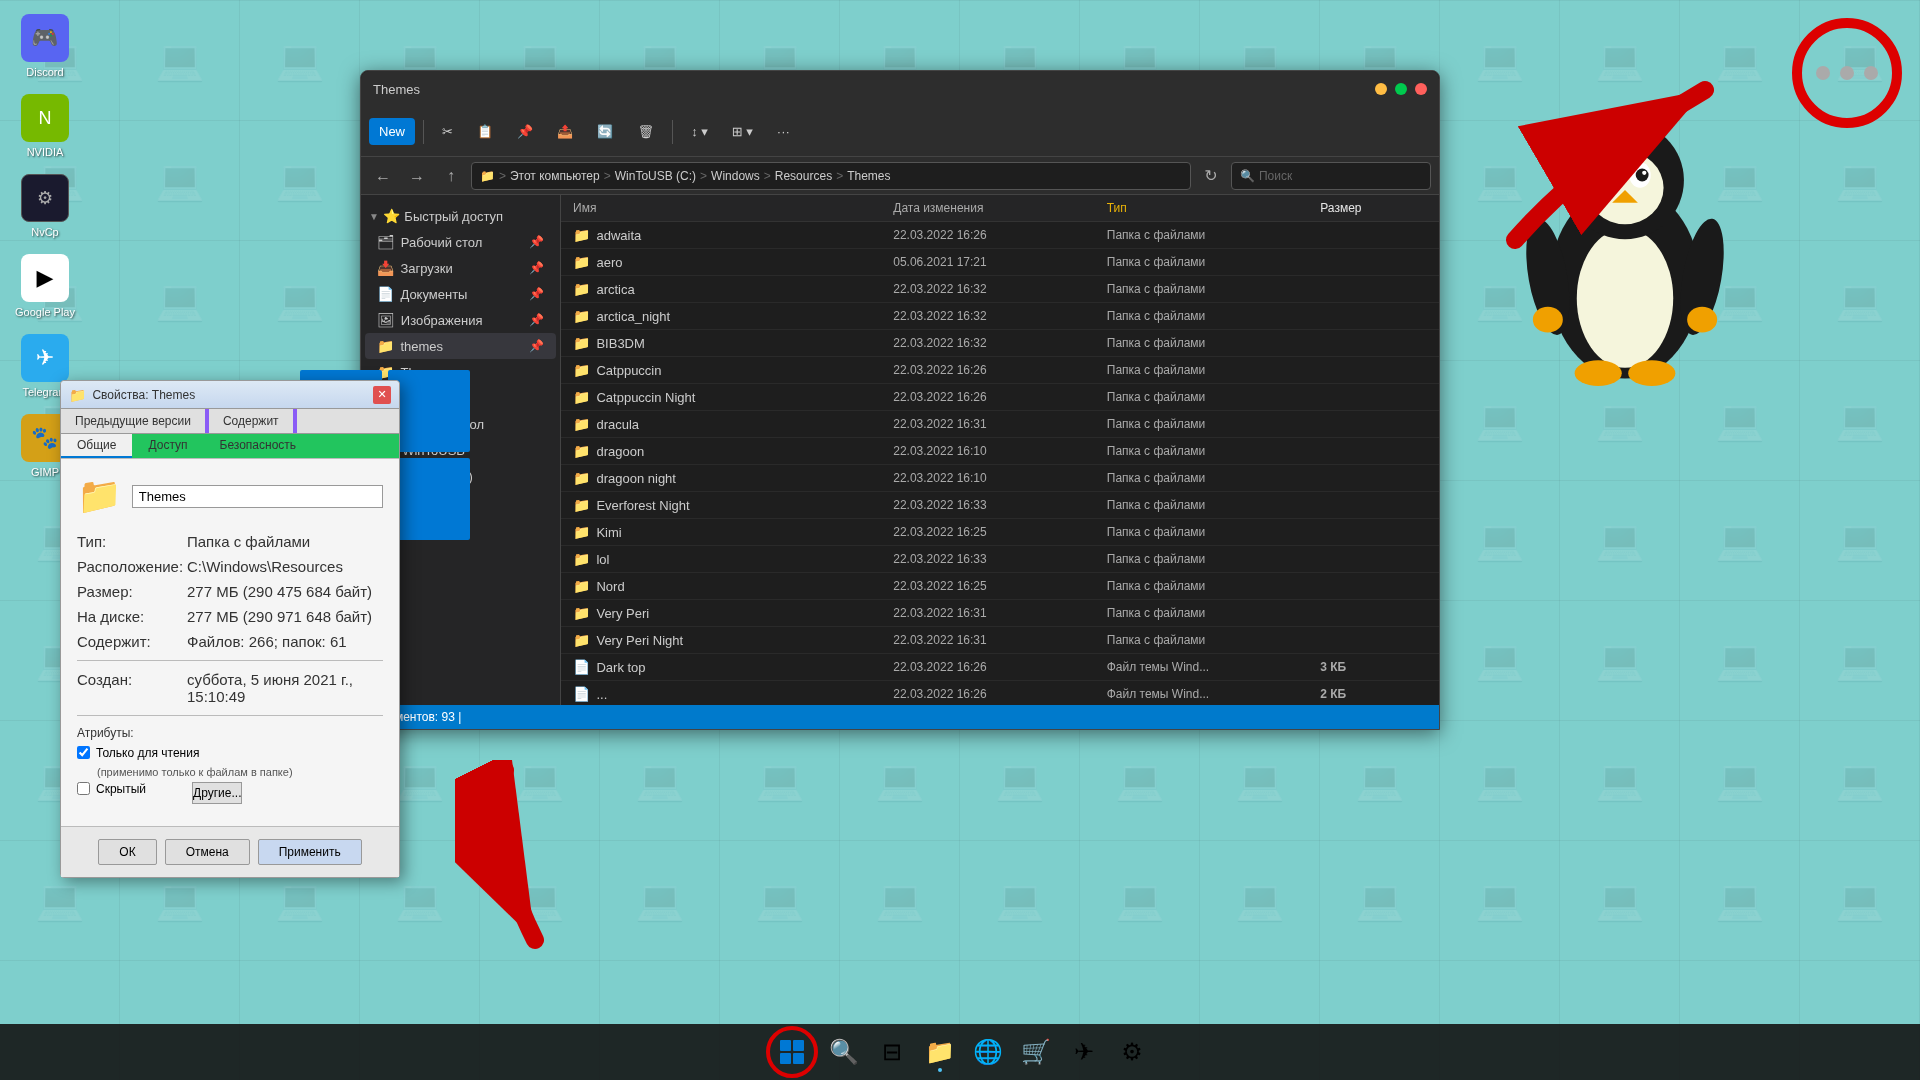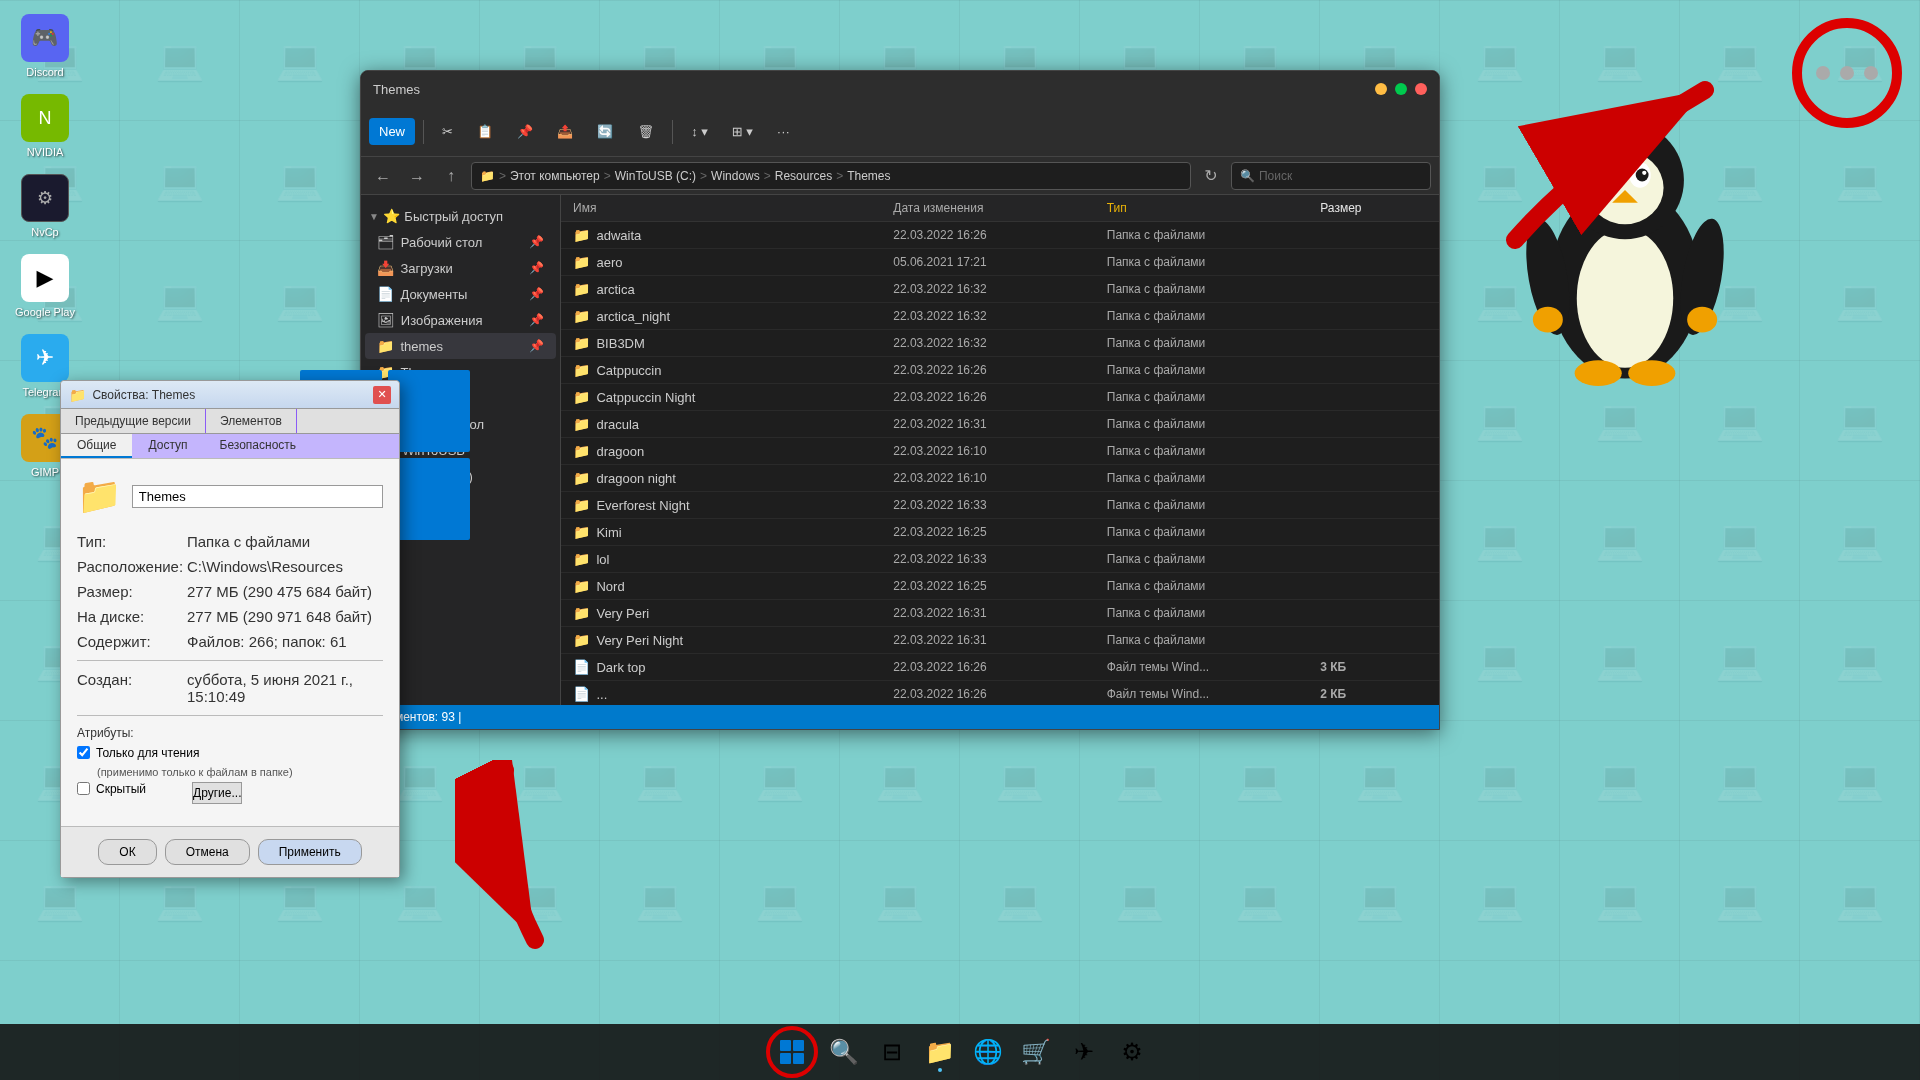--- a/index.html
+++ b/index.html
@@ -358,27 +358,27 @@
     .dialog-tabs {
       display: flex;
       background: #e0e0e0;
       border-bottom: 1px solid #999;
     }
 
     .dialog-tab {
       padding: 5px 14px;
       font-size: 12px;
       cursor: pointer;
-      border-right: 1px solid #8b5cf6;
+      border-right: 4px solid #8b5cf6;
       color: #333;
     }
 
     .dialog-tabs-row2 {
       display: flex;
-      background: #c4b5fd;
+      background: #22c55e;
       border-bottom: 1px solid #bbb;
     }
 
     .dialog-tab2 {
       padding: 4px 16px;
       font-size: 12px;
       cursor: pointer;
       color: #333;
     }
     .dialog-tab2.active { background: #f0f0f0; border-bottom: 2px solid #0078d4; }
@@ -467,21 +467,21 @@
       background: #e8e8e8;
       border-top: 1px solid #bbb;
     }
 
     .dialog-btn {
       padding: 5px 20px;
       font-size: 12px;
       border: 1px solid #999;
       background: #e0e0e0;
       cursor: pointer;
-      border-radius: 10px;
+      border-radius: 2px;
     }
     .dialog-btn.apply { background: #c8d8f0; }
 
     
     .win11-logo {
       position: absolute;
       top: 370px;
       left: 300px;
       width: 170px;
       height: 170px;
@@ -1069,21 +1069,21 @@
   <div class="dialog-titlebar">
     <div class="dialog-title-text">
       <span class="dialog-folder-icon">📁</span>
       <span>Свойства: Themes</span>
     </div>
     <button class="dialog-close-btn">✕</button>
   </div>
 
   <div class="dialog-tabs">
     <div class="dialog-tab">Предыдущие версии</div>
-    <div class="dialog-tab">Элементов</div>
+    <div class="dialog-tab">Содержит</div>
   </div>
 
   <div class="dialog-tabs-row2">
     <div class="dialog-tab2 active">Общие</div>
     <div class="dialog-tab2">Доступ</div>
     <div class="dialog-tab2">Безопасность</div>
   </div>
 
   <div class="dialog-content">
     <div class="dialog-folder-row">

